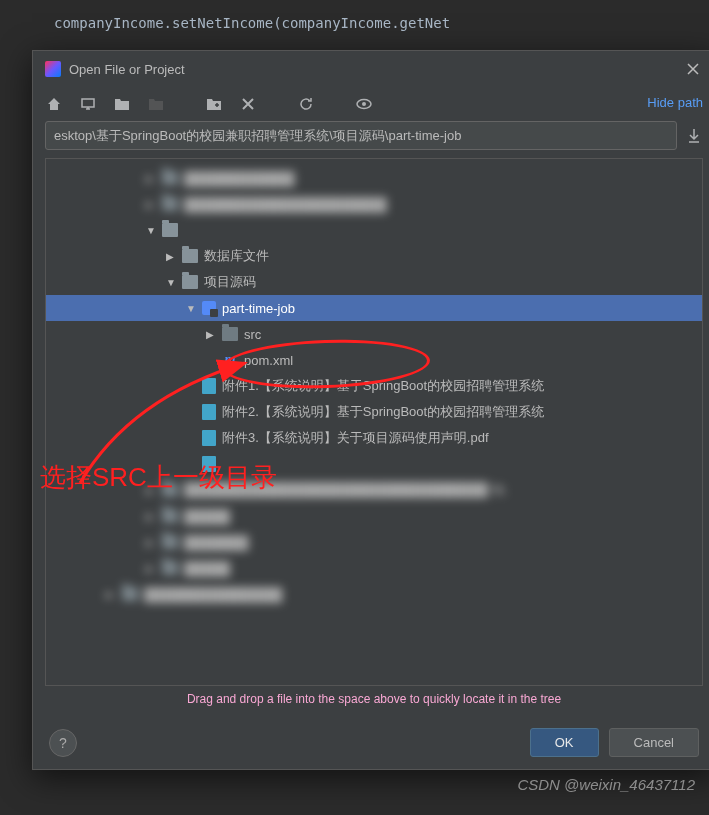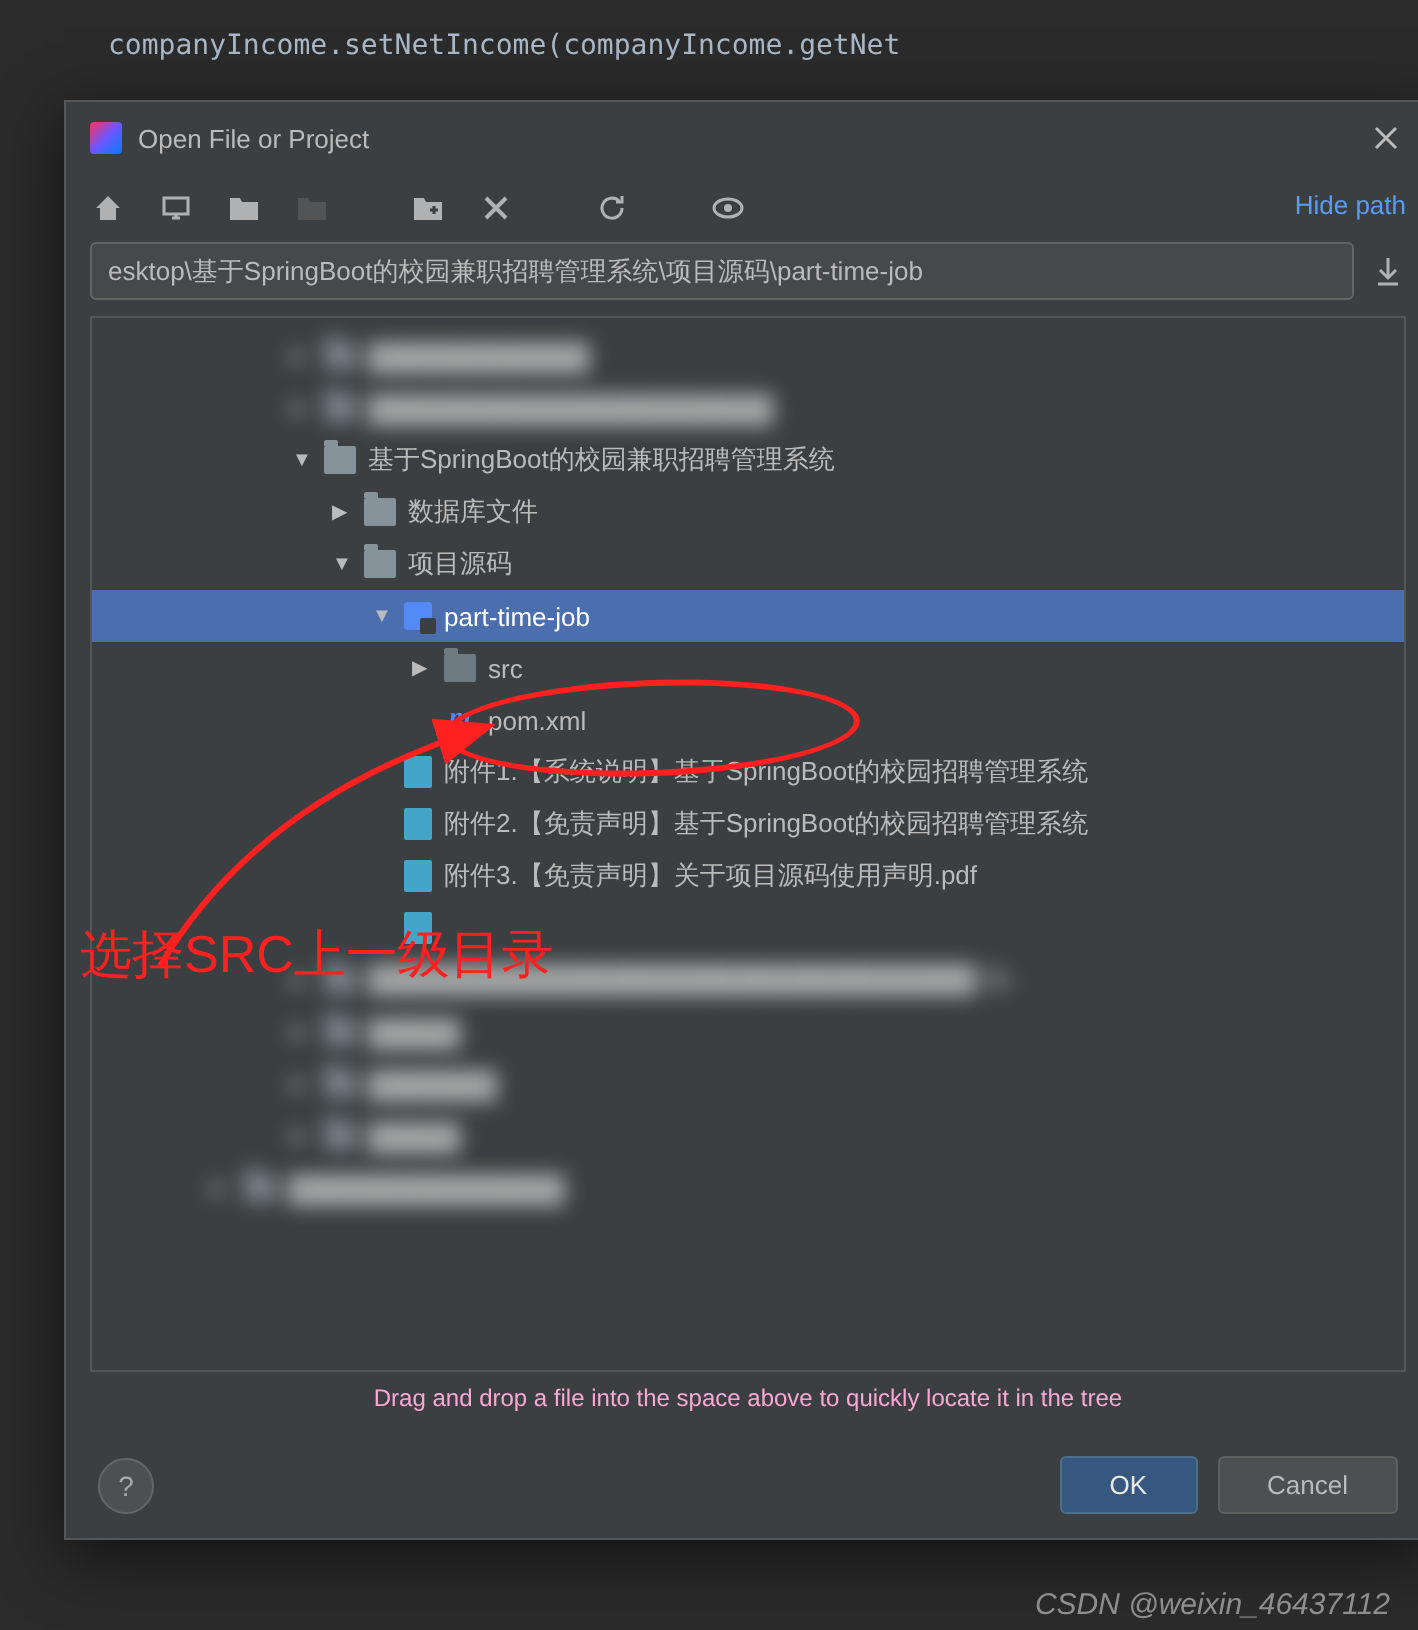--- a/index.html
+++ b/index.html
@@ -242,21 +242,21 @@
       color: #bbbbbb;
     }
     .btn.primary {
       background: #365880;
       border-color: #4c708c;
       color: #e8e8e8;
     }
     .watermark {
       position: absolute;
       right: 14px;
-      bottom: 4px;
+      bottom: 22px;
       color: #b0b0b0;
       font-style: italic;
       font-size: 15px;
       opacity: 0.75;
     }
     .side-code {
       position: absolute;
       right: 8px;
       top: 400px;
       font-family: monospace;
@@ -365,21 +365,20 @@
           <span>████████████</span>
         </div>
       <div class="tree-row blurred indent-1">
           <span class="arrow">▶</span>
           <span class="folder-icon"></span>
           <span>██████████████████████</span>
         </div>
       <div class="tree-row indent-1">
           <span class="arrow">▼</span>
           <span class="folder-icon"></span>
-          <span>基于SpringBoot的校园兼职招聘管理系统</span>
         </div>
       <div class="tree-row indent-2">
           <span class="arrow">▶</span>
           <span class="folder-icon"></span>
           <span>数据库文件</span>
         </div>
       <div class="tree-row indent-2">
           <span class="arrow">▼</span>
           <span class="folder-icon"></span>
           <span>项目源码</span>
@@ -400,26 +399,26 @@
           <span>pom.xml</span>
         </div>
       <div class="tree-row indent-3">
           <span class="arrow" style="visibility:hidden">▶</span>
           <span class="doc-icon"></span>
           <span>附件1.【系统说明】基于SpringBoot的校园招聘管理系统</span>
         </div>
       <div class="tree-row indent-3">
           <span class="arrow" style="visibility:hidden">▶</span>
           <span class="doc-icon"></span>
-          <span>附件2.【免责声明】基于SpringBoot的校园招聘管理系统</span>
+          <span>附件2.【系统说明】基于SpringBoot的校园招聘管理系统</span>
         </div>
       <div class="tree-row indent-3">
           <span class="arrow" style="visibility:hidden">▶</span>
           <span class="doc-icon"></span>
-          <span>附件3.【免责声明】关于项目源码使用声明.pdf</span>
+          <span>附件3.【系统说明】关于项目源码使用声明.pdf</span>
         </div>
       <div class="tree-row indent-3">
           <span class="arrow" style="visibility:hidden">▶</span>
           <span class="doc-icon"></span>
         </div>
       <div class="tree-row blurred indent-1">
           <span class="arrow">▶</span>
           <span class="folder-icon"></span>
           <span>█████████████████████████████████ 物.</span>
         </div>

